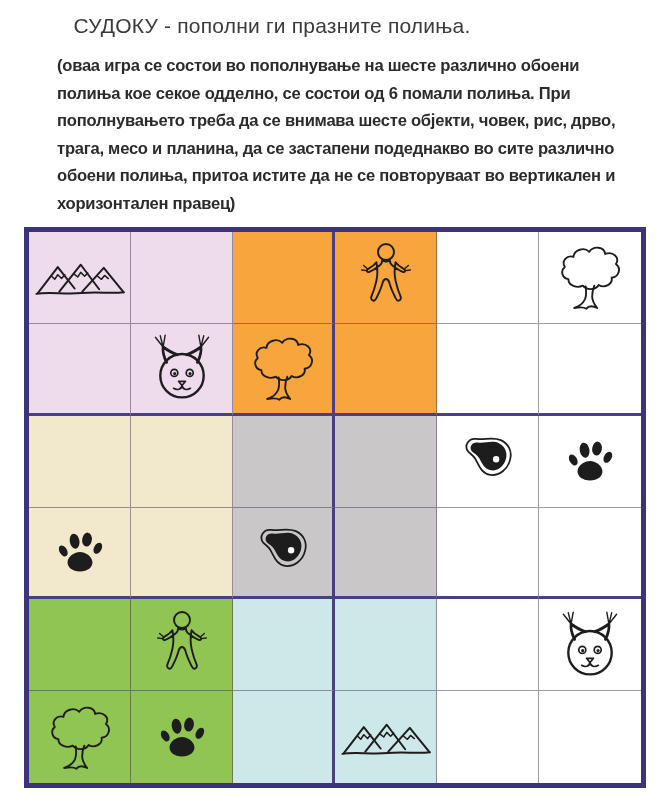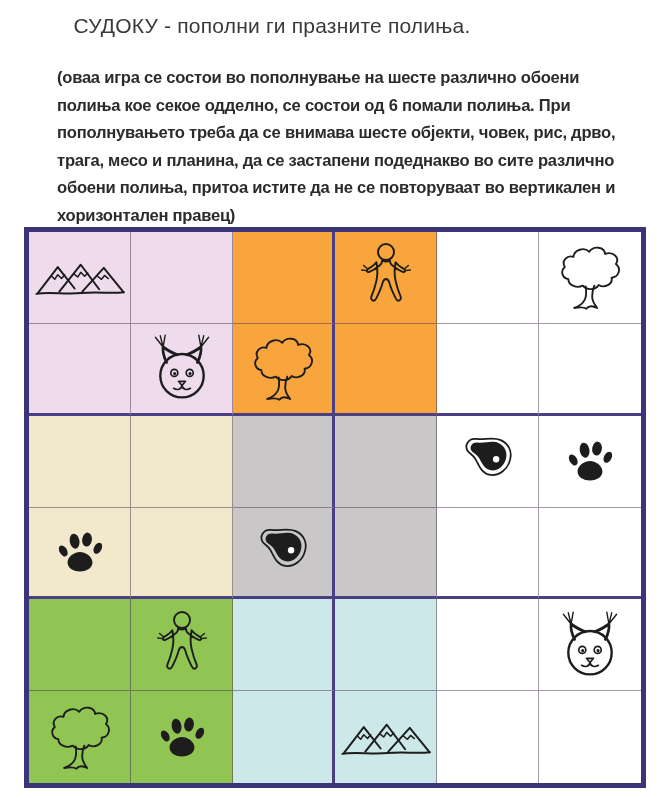--- a/index.html
+++ b/index.html
@@ -6,21 +6,21 @@
   body{
     width:668px;height:798px;position:relative;background:#ffffff;
     font-family:"Liberation Sans", sans-serif;overflow:hidden;
   }
   .title{
     position:absolute;top:14px;left:0;width:544px;margin:0;
     text-align:center;font-size:21px;font-weight:400;color:#3a3a3a;
     letter-spacing:.2px;
   }
   .instructions{
-    position:absolute;top:64px;left:57px;width:560px;margin:0;
+    position:absolute;top:52px;left:57px;width:560px;margin:0;
     font-size:16.6px;line-height:27.6px;font-weight:600;color:#2b2b2b;
     letter-spacing:-.25px;text-align:left;
   }
   .grid{
     position:absolute;left:24px;top:227px;width:622px;height:561px;
     box-sizing:border-box;border:5px solid var(--outer,#3b3478);
     display:grid;grid-template-columns:repeat(6,1fr);grid-template-rows:repeat(6,1fr);
     background:#fff;
   }
   .cell{

